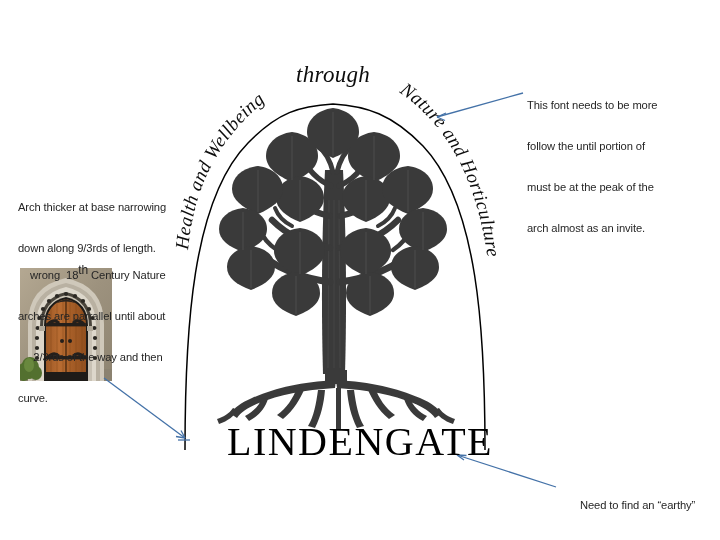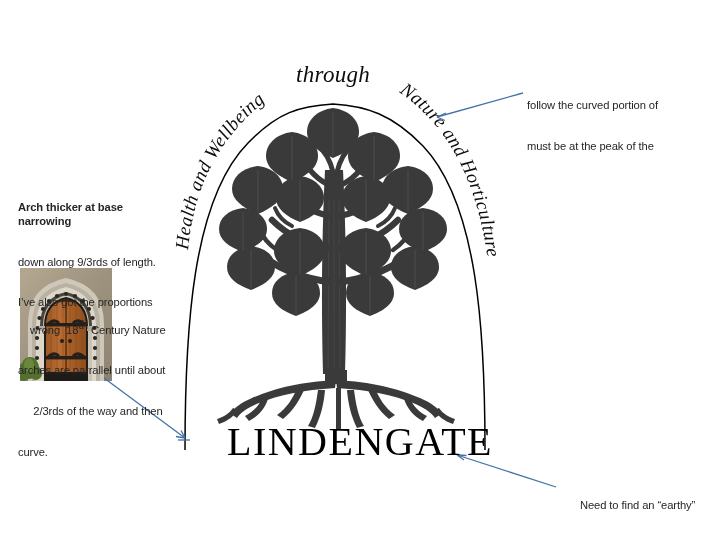--- a/index.html
+++ b/index.html
@@ -334,32 +334,33 @@
     </g>
   </svg>
 
   <div id="wordmark">
     <span>LINDENGATE</span>
   </div>
 
   <div id="through-word">through</div>
 
   <div class="note" id="note-arch">
-    <span style="display: block; font-weight: bold;">Arch thicker at base narrowing</span>
+    <span style="display: block;">Arch thicker at base narrowing</span>
     <span style="display: block;">down along 9/3rds of length.</span>
-    <span style="display: block;">I’ve also got the proportions</span>
     <span style="display: inline;">wrong  18</span><span class="sup">th</span><span style="display: inline;"> Century Nature</span><br>
     <span style="display: block;">arches are parrallel until about</span>
     <span style="display: block; text-align: center;">2/3rds of the way and then</span>
     <span style="display: block;">curve.</span>
   </div>
 
   <div class="note" id="note-font">
-    <span style="display: block;">follow the curved portion of</span>
+    <span style="display: block;">This font needs to be more</span>
+    <span style="display: block;">follow the until portion of</span>
     <span style="display: block;">must be at the peak of the</span>
+    <span style="display: block;">arch almost as an invite.</span>
   </div>
 
   <div class="note" id="note-earthy">
     <span style="display: block;">Need to find an “earthy”</span>
     <span style="display: block;">“natural” font for this –</span>
     
   </div>
 
 </div>
 

